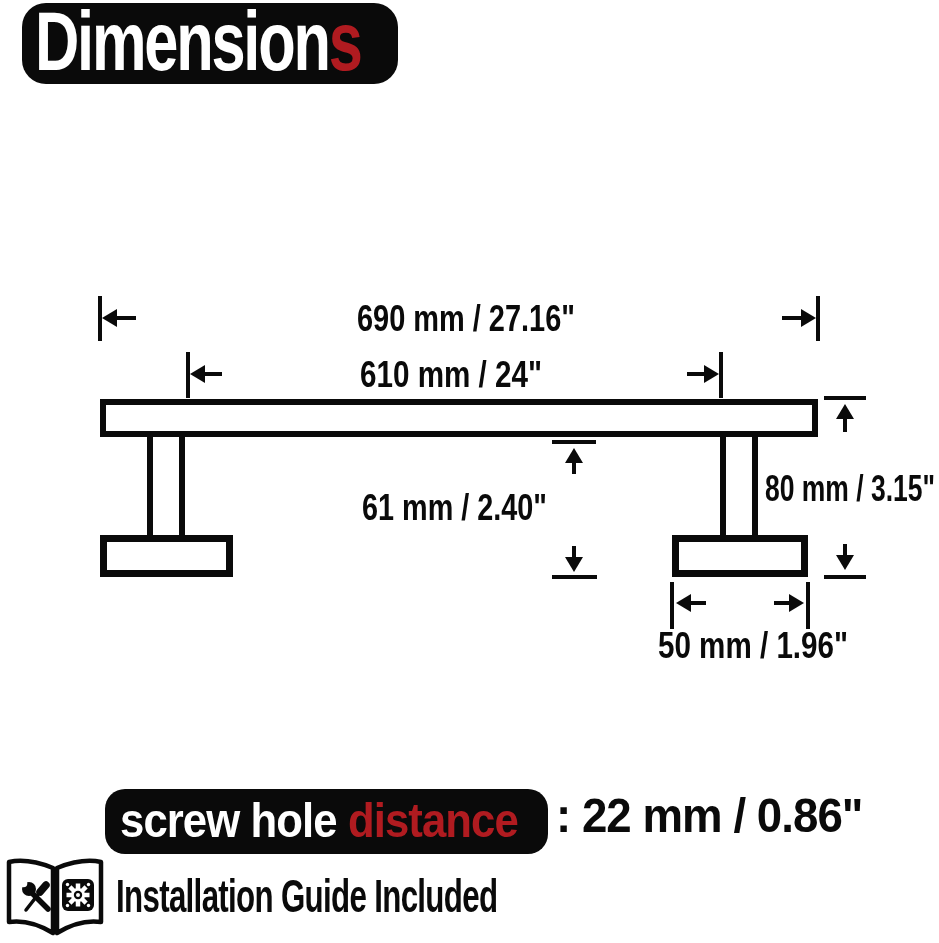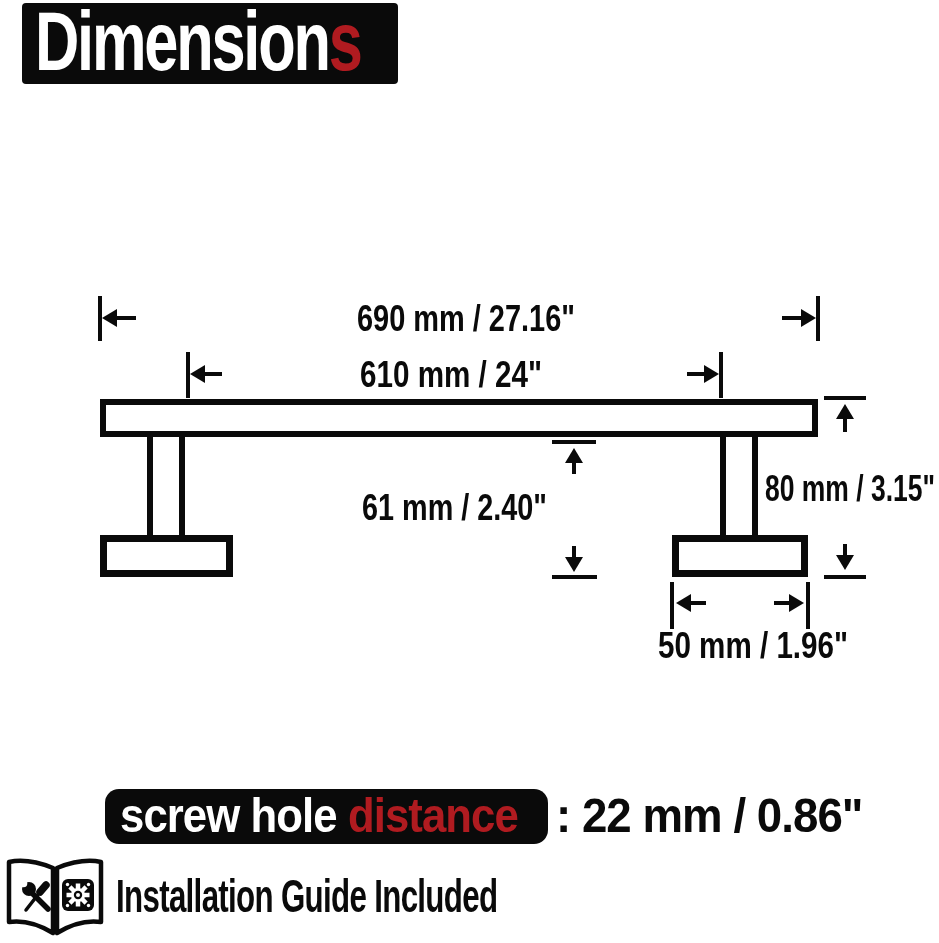--- a/index.html
+++ b/index.html
@@ -5,42 +5,42 @@
   html,body { margin:0; padding:0; background:#ffffff; }
   .page {
     position:relative; width:939px; height:943px; background:#ffffff;
     font-family:"Liberation Sans", sans-serif; overflow:hidden; color:#0a0a0a;
   }
   .condensed { display:inline-block; white-space:nowrap; transform-origin:left center; }
 
   
   .title-badge {
     position:absolute; left:22px; top:3px; width:376px; height:81px;
-    background:#0a0a0a; border-radius:4px;
+    background:#0a0a0a; border-radius:24px;
   }
   .title-text {
     position:absolute; left:13px; top:50%;
     transform:translateY(-53%) scaleX(0.73);
     font-size:84px; font-weight:bold; letter-spacing:-3px; line-height:1;
     color:#ffffff;
   }
   .red-text { color:#b01b20; }
 
   
   .diagram { position:absolute; left:0; top:0; width:939px; height:760px; }
   .dim-label { font-family:"Liberation Sans", sans-serif; font-weight:bold; font-size:37px; fill:#0a0a0a; }
   .ink-line { stroke:#0a0a0a; fill:none; }
   .ink-fill { fill:#0a0a0a; stroke:none; }
   .part { fill:#ffffff; stroke:#0a0a0a; }
 
   
   .banner { position:absolute; left:105px; top:789px; width:830px; height:55px; }
   .banner-box {
-    position:absolute; left:0; top:0; width:443px; height:55px;
-    background:#0a0a0a; border-radius:14px;
+    position:absolute; left:0; top:0; width:443px; height:65px;
+    background:#0a0a0a; border-radius:20px;
   }
   .banner-text {
     position:absolute; left:15px; top:50%;
     transform:translateY(-52%) scaleX(0.91);
     font-size:48px; font-weight:bold; letter-spacing:-1px; line-height:1; color:#ffffff;
   }
   .banner-suffix {
     position:absolute; left:451px; top:50%;
     transform:translateY(-52%) scaleX(0.95);
     font-size:48px; font-weight:bold; letter-spacing:-1px; line-height:1; color:#0a0a0a;

